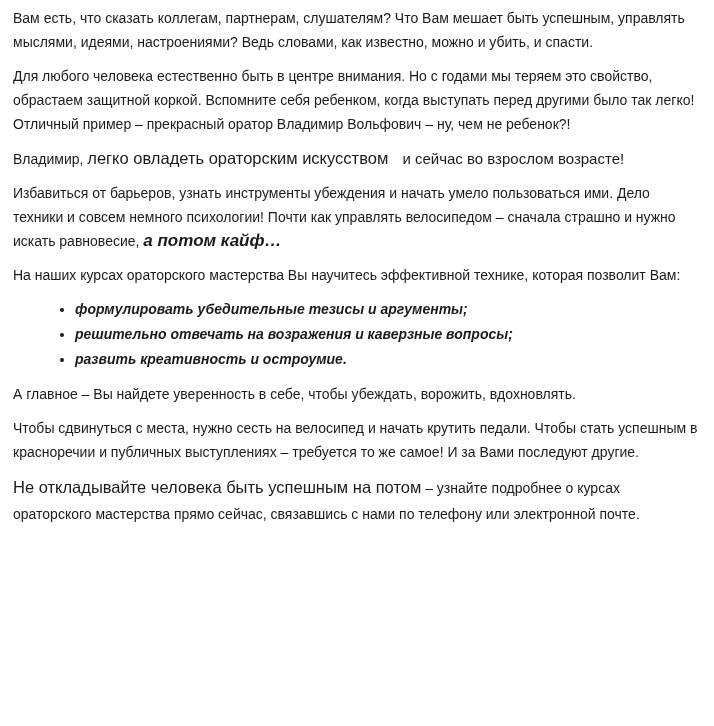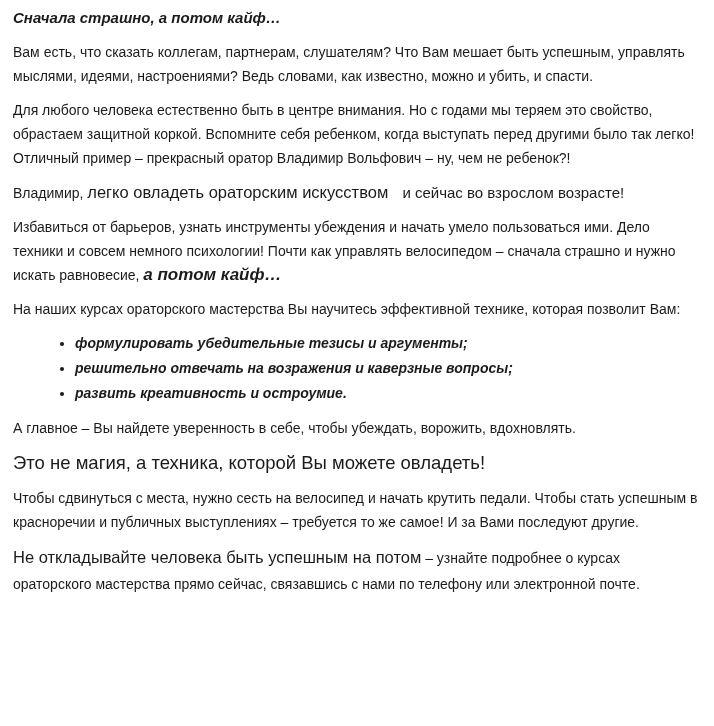--- a/index.html
+++ b/index.html
@@ -54,21 +54,20 @@
     margin-left: 14px;
   }
   .cta-line { line-height: 26px; }
   .cta-emph { font-size: 16.5px; }
 </style>
 </head>
 <body>
 
 <div class="page">
 
-  <p class="doc-title">Сначала страшно, а потом кайф…</p>
 
   <p>Вам есть, что сказать коллегам, партнерам, слушателям? Что Вам мешает быть успешным, управлять мыслями, идеями, настроениями? Ведь словами, как известно, можно и убить, и спасти.</p>
 
 
   <p>Для любого человека естественно быть в центре внимания. Но с годами мы теряем это свойство, обрастаем защитной коркой. Вспомните себя ребенком, когда выступать перед другими было так легко! Отличный пример – прекрасный оратор Владимир Вольфович – ну, чем не ребенок?!</p>
 
   <p>
     <span>Владимир, </span><span class="emph-big">легко овладеть ораторским искусством</span><span class="post-mid"> и сейчас во взрослом возрасте!</span>
   </p>
 
@@ -79,21 +78,20 @@
   <p class="gap-top">На наших курсах ораторского мастерства Вы научитесь эффективной технике, которая позволит Вам:</p>
 
   <ul class="benefits">
     <li>формулировать убедительные тезисы и аргументы;</li>
     <li>решительно отвечать на возражения и каверзные вопросы;</li>
     <li>развить креативность и остроумие.</li>
   </ul>
 
   <p>А главное – Вы найдете уверенность в себе, чтобы убеждать, ворожить, вдохновлять.</p>
 
-  <p class="big-heading gap-top">Это не магия, а техника, которой Вы можете овладеть!</p>
 
   <p>Чтобы сдвинуться с места, нужно сесть на велосипед и начать крутить педали. Чтобы стать успешным в красноречии и публичных выступлениях – требуется то же самое! И за Вами последуют другие.</p>
 
   <p class="cta-line gap-top">
     <span class="cta-emph">Не откладывайте человека быть успешным на потом</span><span> – узнайте подробнее о курсах ораторского мастерства прямо сейчас, связавшись с нами по телефону или электронной почте.</span>
   </p>
 
 </div>
 
 </body></html>

